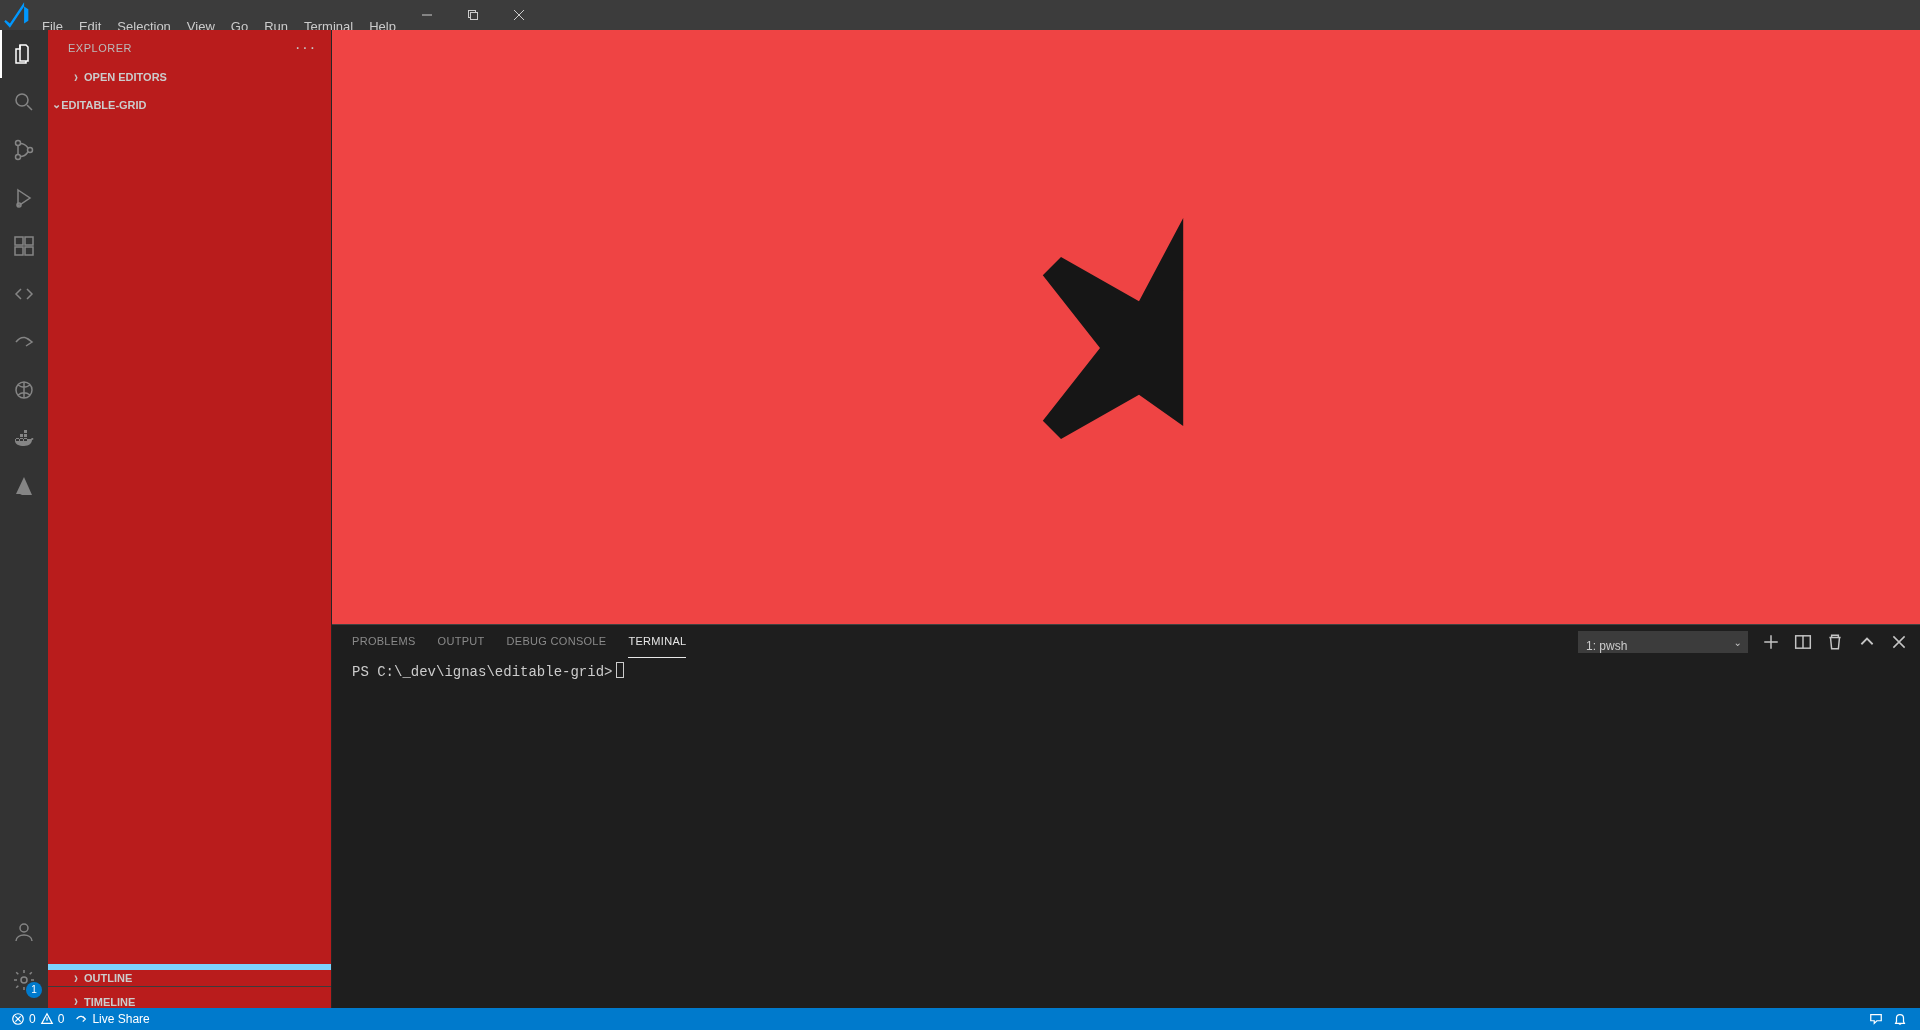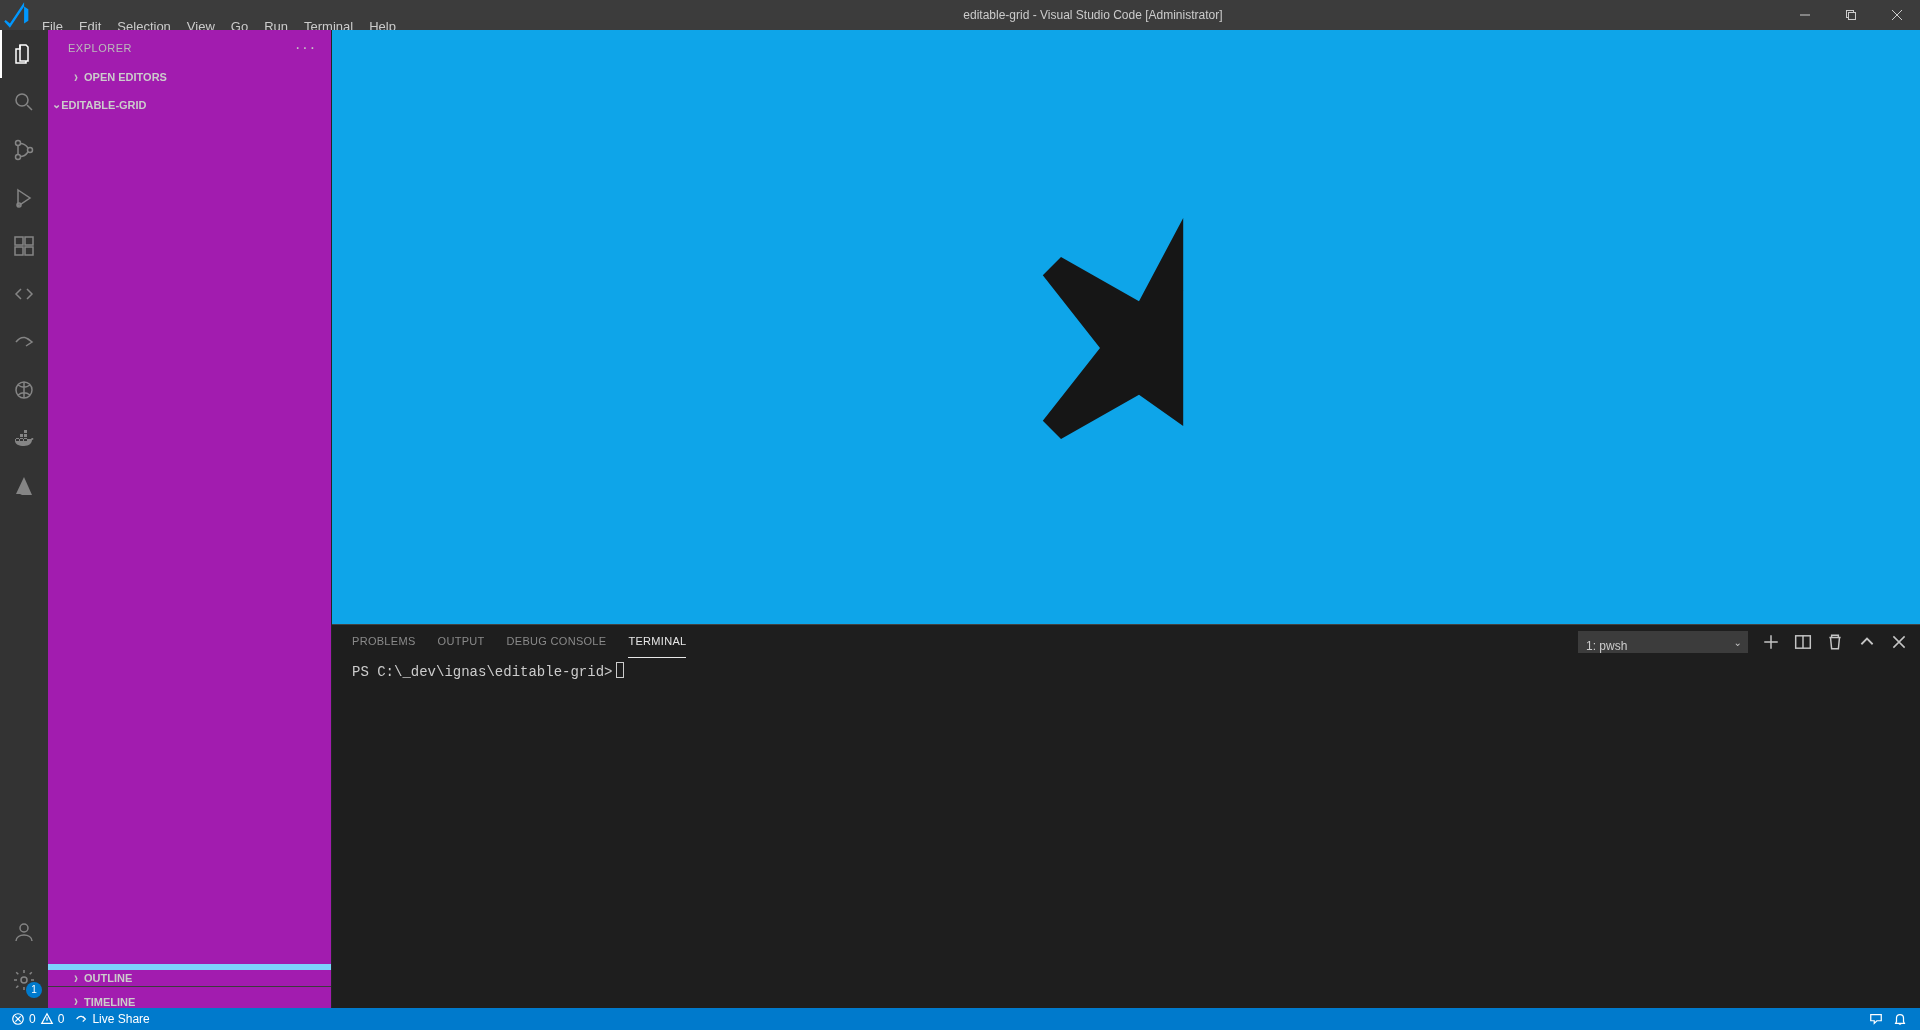--- a/index.html
+++ b/index.html
@@ -102,21 +102,21 @@
     color: #fff;
     font-size: 10px;
     line-height: 16px;
     text-align: center;
     padding: 0 3px;
   }
 
   
   .sidebar {
     width: 284px;
-    background: #a21caf;
+    background: #b91c1c;
     display: flex;
     flex-direction: column;
     flex-shrink: 0;
     border-right: 1px solid #252526;
   }
   .sidebar-header {
     height: 35px;
     display: flex;
     align-items: center;
     justify-content: space-between;
@@ -158,21 +158,21 @@
 
   .sidebar-bottom { margin-top: auto; }
   .sidebar-bottom .sidebar-section-header { border-top: 6px solid #7dd3fc; }
 
   
   .editor-area {
     flex: 1;
     display: flex;
     flex-direction: column;
     min-width: 0;
-    background: #0ea5e9;
+    background: #ef4444;
   }
   .editor-empty {
     flex: 1;
     display: flex;
     align-items: center;
     justify-content: center;
     position: relative;
     overflow: hidden;
   }
   .editor-empty svg.vs-watermark {
@@ -297,21 +297,20 @@
   <div class="menus">
     <div class="menu-item">File</div>
     <div class="menu-item">Edit</div>
     <div class="menu-item">Selection</div>
     <div class="menu-item">View</div>
     <div class="menu-item">Go</div>
     <div class="menu-item">Run</div>
     <div class="menu-item">Terminal</div>
     <div class="menu-item">Help</div>
   </div>
-  <div class="title-center">editable-grid - Visual Studio Code [Administrator]</div>
   <div class="win-controls">
     <div class="wc">
       <svg width="10" height="10" viewBox="0 0 10 10">
           <path d="M0 5 H10" stroke="#cccccc" stroke-width="1"></path>
         </svg>
     </div>
     <div class="wc">
       <svg width="10" height="10" viewBox="0 0 10 10">
           <rect x="0.5" y="0.5" width="7" height="7" stroke="#cccccc" fill="none"></rect>
           <rect x="2.5" y="2.5" width="7" height="7" stroke="#cccccc" fill="#3c3c3c"></rect>

